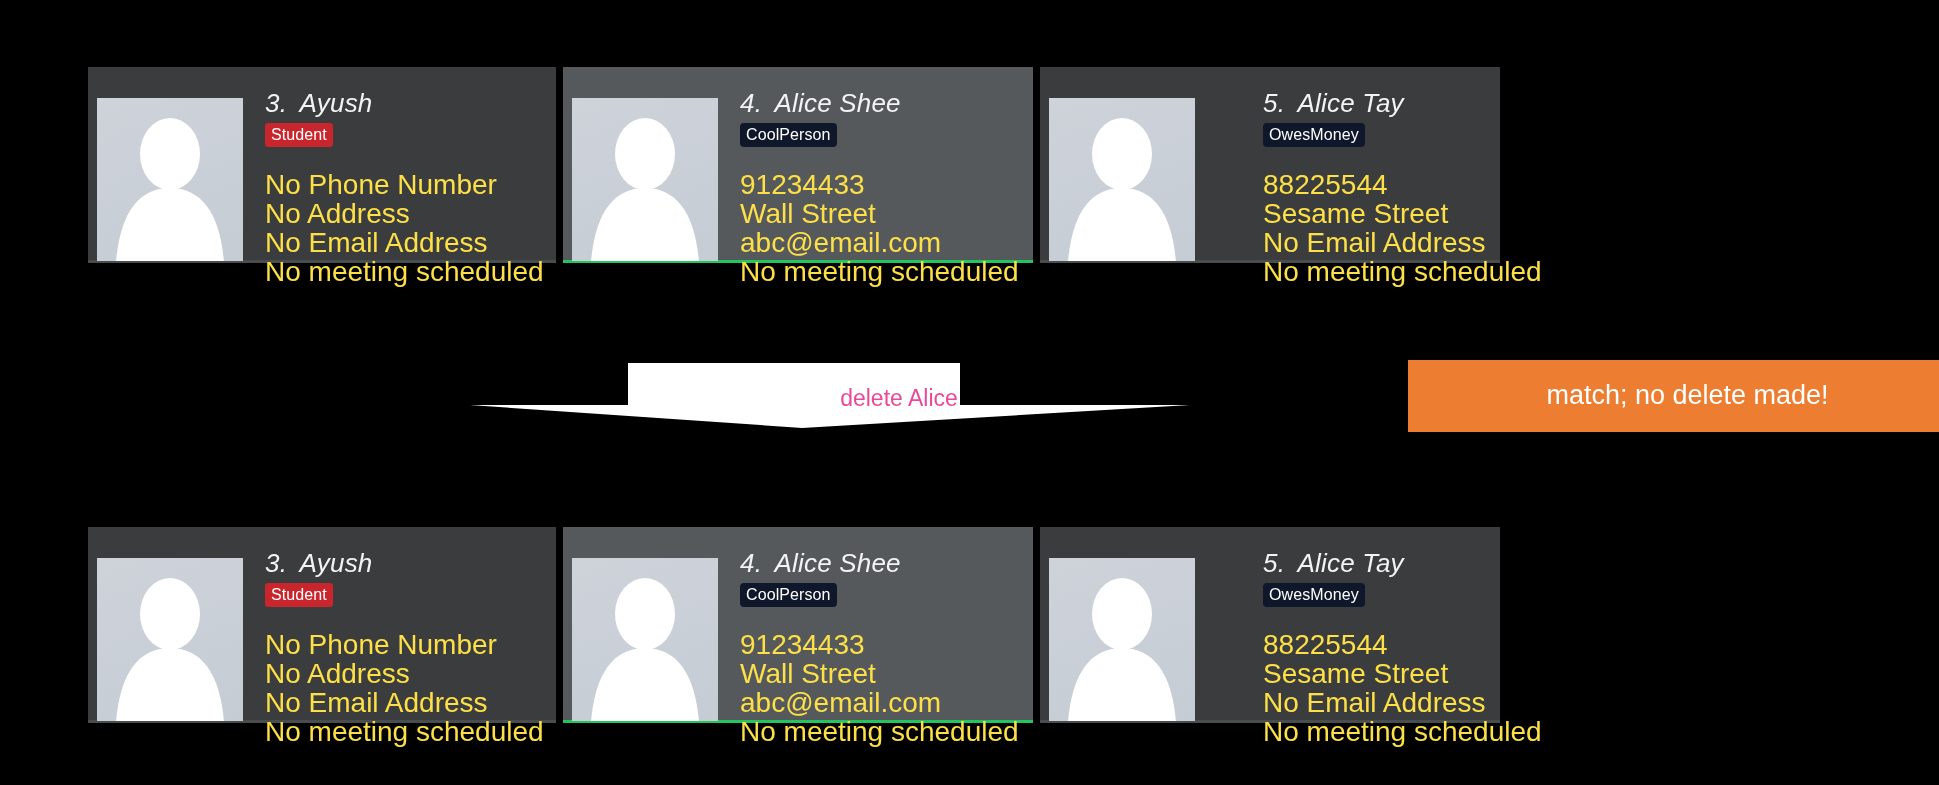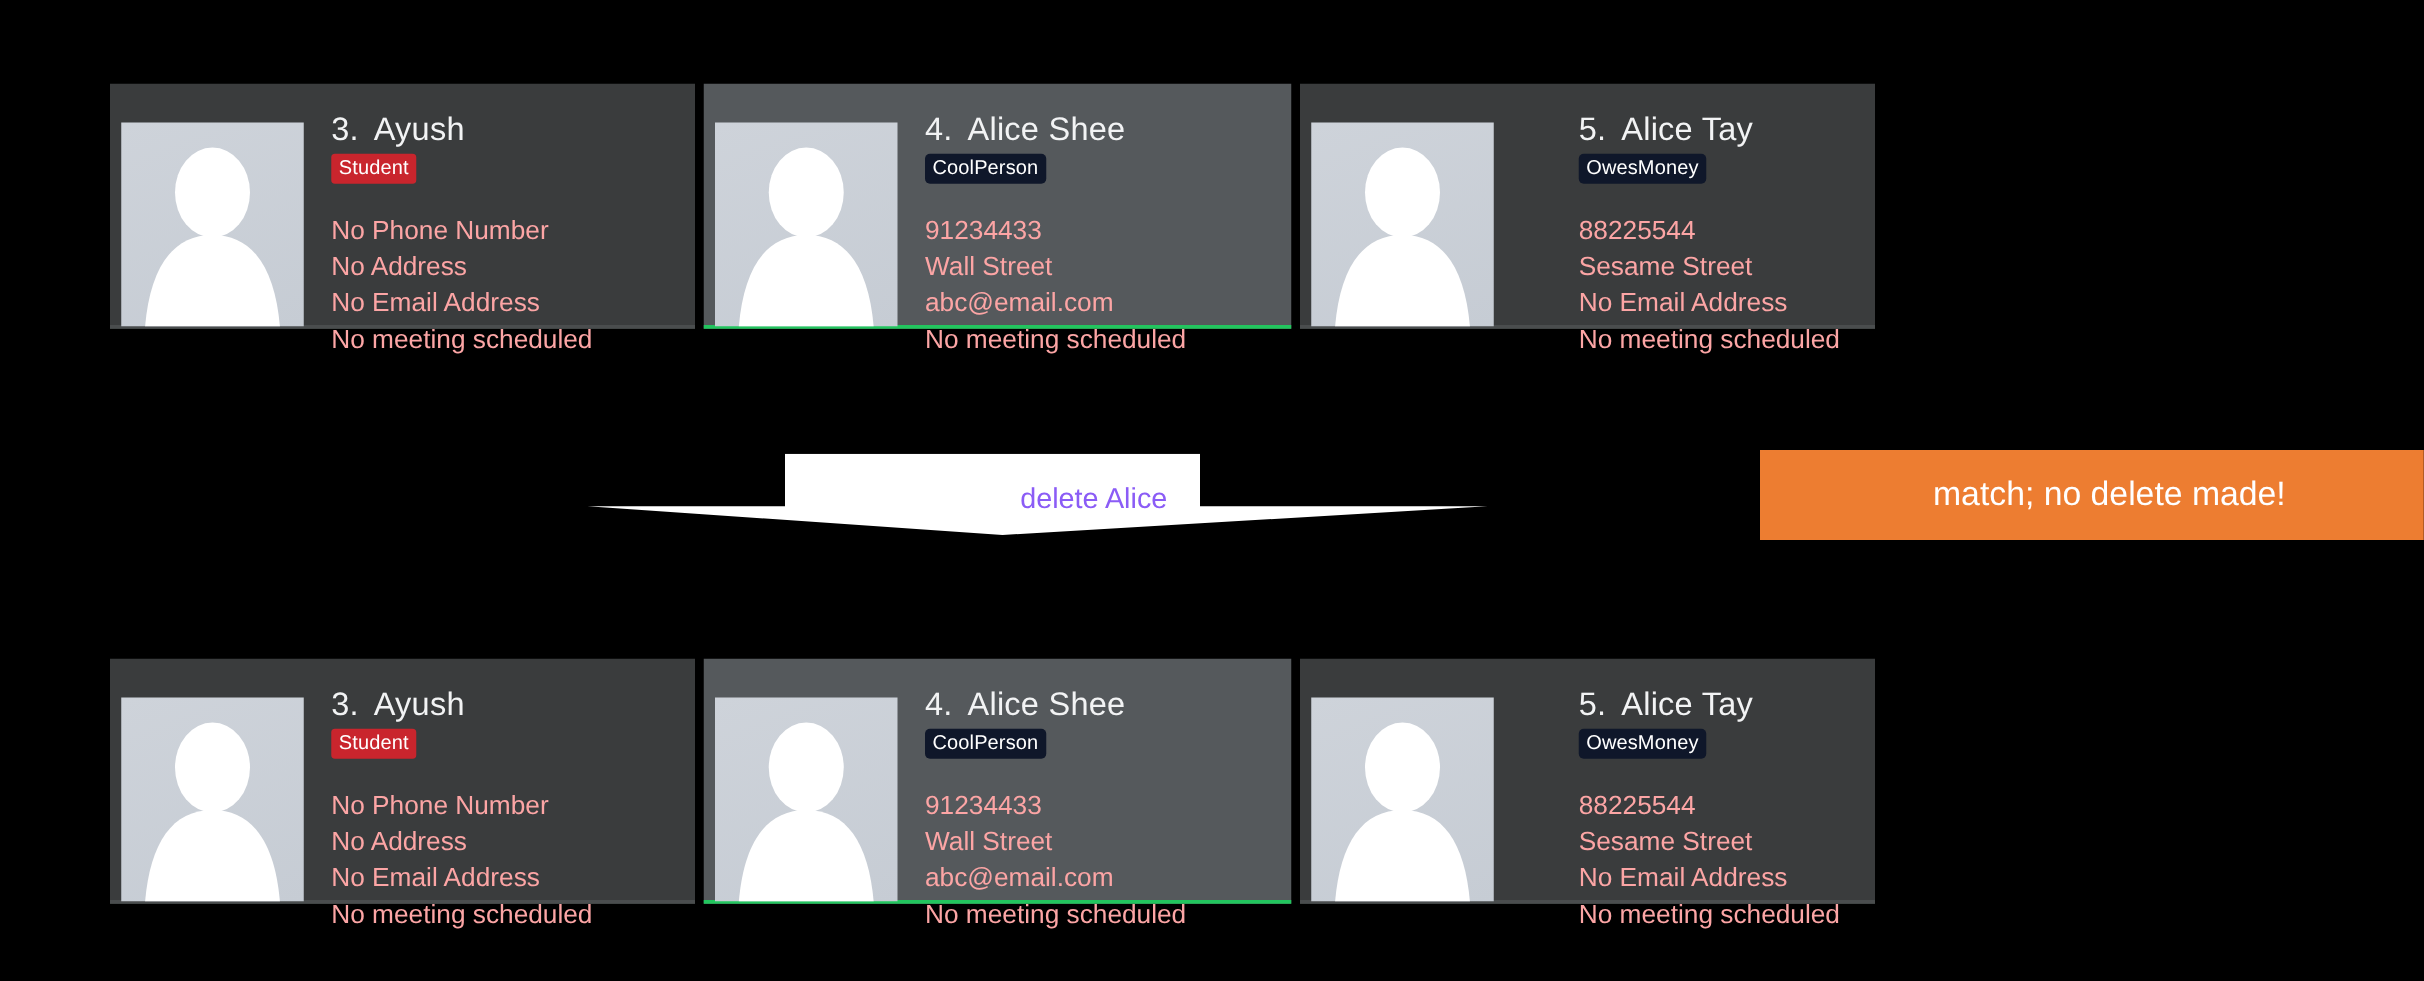--- a/index.html
+++ b/index.html
@@ -40,41 +40,41 @@
   .avatar svg{position:absolute;left:50%;top:16px;transform:translateX(-50%);display:block;}
 
   
   .info{
     margin-left:22px;padding-top:10px;
     display:flex;flex-direction:column;
     color:#e9eaeb;
   }
   .nameline{
     font-size:26px;line-height:34px;color:#f2f3f4;
-    white-space:nowrap;font-weight:400;letter-spacing:.2px;
+    white-space:nowrap;font-weight:400;letter-spacing:.2px;font-style:italic;
   }
   .nameline .idx{display:inline-block;min-width:28px;}
   .tag{
     display:inline-block;align-self:flex-start;
     font-size:16px;line-height:19px;
     padding:2px 6px 3px 6px;margin:3px 0 23px 0;
     color:#ffffff;background:#c9252d;border-radius:3px;
     white-space:nowrap;letter-spacing:.1px;
   }
   .tag.dark{background:#0f172a;border-radius:4px;}
   .line{
-    font-size:21px;line-height:29px;color:#fca5a5;white-space:nowrap;
+    font-size:28px;line-height:29px;color:#fde047;white-space:nowrap;
   }
 
   
   #arrow-annotation{position:absolute;left:470px;top:363px;width:790px;height:65px;}
   #arrow-annotation svg{display:block;}
   #arrow-label{
-    position:absolute;left:300px;top:22px;width:210px;
-    text-align:center;color:#8b5cf6;font-size:23px;line-height:26px;
+    position:absolute;left:324px;top:22px;width:210px;
+    text-align:center;color:#ec4899;font-size:23px;line-height:26px;
     white-space:nowrap;
   }
 
   
   #callout{
     position:absolute;left:1408px;top:360px;width:531px;height:48px;
     background:#ed7d31;color:#fff;
     display:flex;flex-direction:column;align-items:center;justify-content:center;
     padding:12px 14px 14px 14px;box-sizing:content-box;height:auto;min-height:46px;
   }

